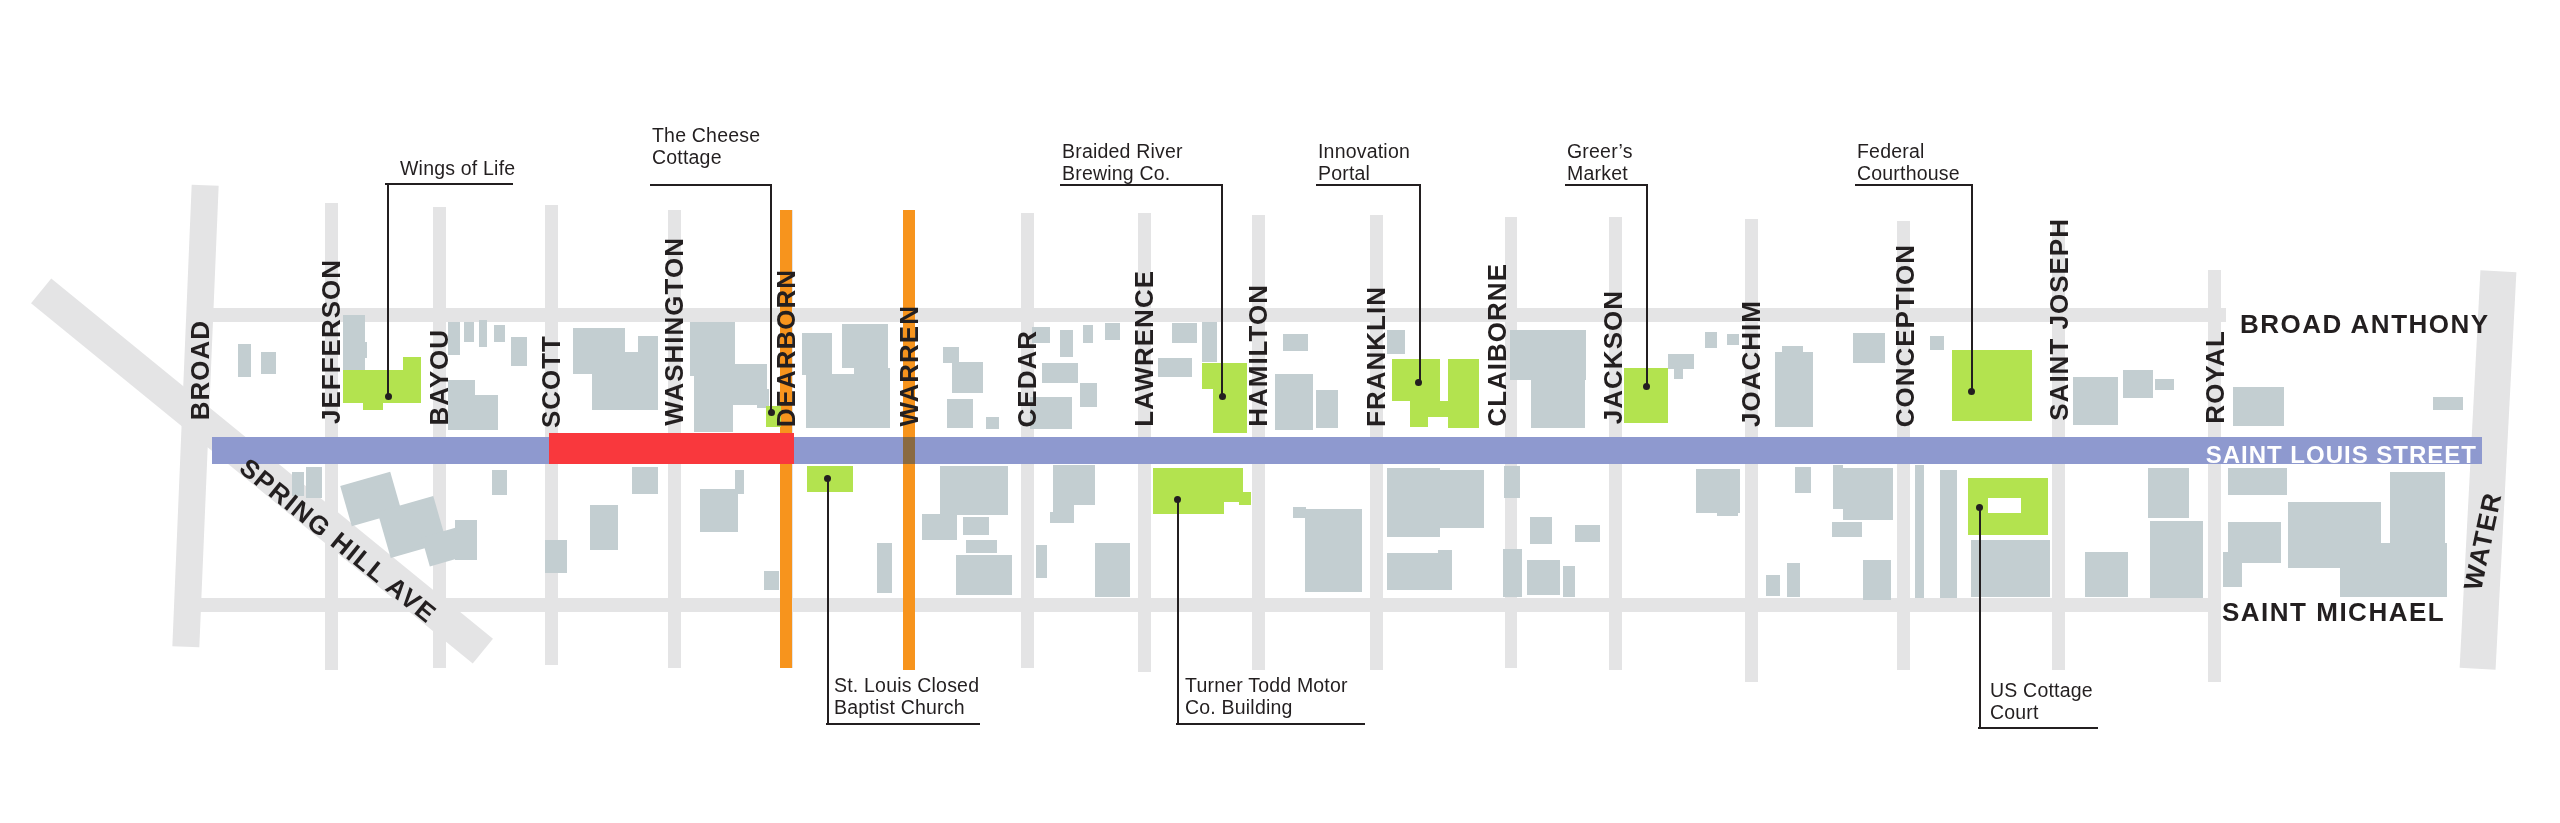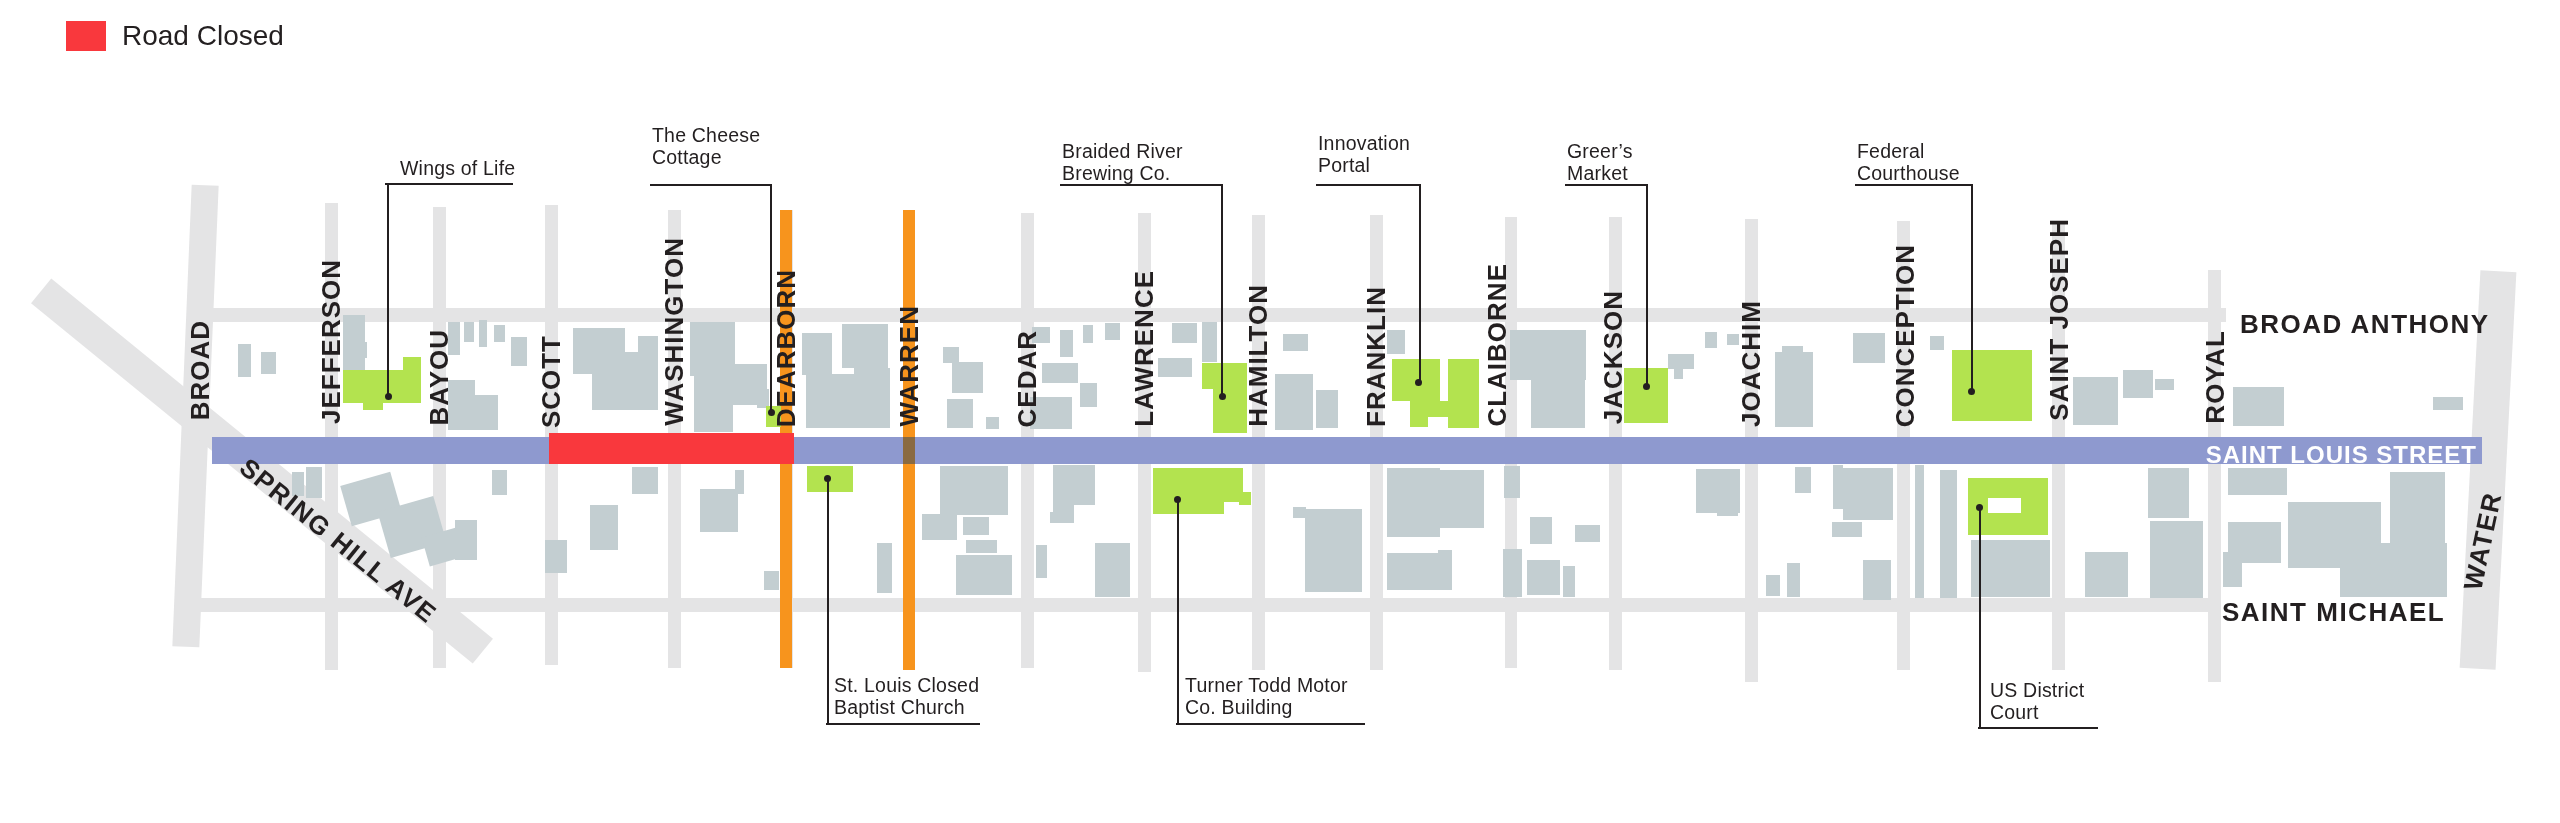--- a/index.html
+++ b/index.html
@@ -192,21 +192,21 @@
       <div>Braided River</div>
       <div>Brewing Co.</div>
     </div>
     <div class="green" style="position: absolute; left: 1392px; top: 359px; width: 48px; height: 42px; z-index: 6;"></div>
     <div class="green" style="position: absolute; left: 1410px; top: 399px; width: 18px; height: 28px; z-index: 6;"></div>
     <div class="green" style="position: absolute; left: 1448px; top: 359px; width: 31px; height: 69px; z-index: 6;"></div>
     <div class="green" style="position: absolute; left: 1428px; top: 401px; width: 21px; height: 16px; z-index: 6;"></div>
     <div class="poi-leader" style="position: absolute; left: 1419px; top: 186px; width: 2px; height: 194px;"></div>
     <div class="poi-rule" style="position: absolute; left: 1316px; top: 184px; width: 105px; height: 2px;"></div>
     <div class="poi-dot" style="position: absolute; left: 1415px; top: 379px;"></div>
-    <div class="poi-text" style="position: absolute; left: 1318px; top: 132px;">
+    <div class="poi-text" style="position: absolute; left: 1318px; top: 140px;">
       <div>Innovation</div>
       <div>Portal</div>
     </div>
     <div class="green" style="position: absolute; left: 1624px; top: 368px; width: 44px; height: 55px; z-index: 6;"></div>
     <div class="poi-leader" style="position: absolute; left: 1646px; top: 186px; width: 2px; height: 198px;"></div>
     <div class="poi-rule" style="position: absolute; left: 1565px; top: 184px; width: 83px; height: 2px;"></div>
     <div class="poi-dot" style="position: absolute; left: 1643px; top: 383px;"></div>
     <div class="poi-text" style="position: absolute; left: 1567px; top: 140px;">
       <div>Greer’s</div>
       <div>Market</div>
@@ -236,21 +236,21 @@
     <div class="poi-text" style="position: absolute; left: 1185px; top: 674px;">
       <div>Turner Todd Motor</div>
       <div>Co. Building</div>
     </div>
     <div class="green" style="position: absolute; left: 1968px; top: 478px; width: 80px; height: 57px; z-index: 6;"></div>
     <div style="position: absolute; left: 1988px; top: 498px; width: 33px; height: 15px; background: rgb(255, 255, 255); z-index: 7;"></div>
     <div class="poi-leader" style="position: absolute; left: 1979px; top: 509px; width: 2px; height: 218px;"></div>
     <div class="poi-rule" style="position: absolute; left: 1978px; top: 727px; width: 120px; height: 2px;"></div>
     <div class="poi-dot" style="position: absolute; left: 1976px; top: 504px;"></div>
     <div class="poi-text" style="position: absolute; left: 1990px; top: 679px;">
-      <div>US District</div>
+      <div>US Cottage</div>
       <div>Court</div>
     </div>
     <div class="vlabel" style="position: absolute; left: 186px; bottom: 403px;">BROAD</div>
     <div class="vlabel" style="position: absolute; left: 317px; bottom: 399px;">JEFFERSON</div>
     <div class="vlabel" style="position: absolute; left: 425px; bottom: 397px;">BAYOU</div>
     <div class="vlabel" style="position: absolute; left: 537px; bottom: 395px;">SCOTT</div>
     <div class="vlabel" style="position: absolute; left: 660px; bottom: 397px;">WASHINGTON</div>
     <div class="vlabel" style="position: absolute; left: 772px; bottom: 396px;">DEARBORN</div>
     <div class="vlabel" style="position: absolute; left: 895px; bottom: 396px;">WARREN</div>
     <div class="vlabel" style="position: absolute; left: 1013px; bottom: 396px;">CEDAR</div>
@@ -264,18 +264,14 @@
     <div class="vlabel" style="position: absolute; left: 2045px; bottom: 402px;">SAINT JOSEPH</div>
     <div class="vlabel" style="position: absolute; left: 2201px; bottom: 399px;">ROYAL</div>
     <div class="hlabel" style="position: absolute; left: 2240px; top: 309px;">BROAD ANTHONY</div>
     <div class="hlabel" style="position: absolute; left: 2222px; top: 597px;">SAINT MICHAEL</div>
     <div class="hlabel" style="position: absolute; left: 338px; top: 541px; transform: translate(-50%, -50%) rotate(39deg);">SPRING HILL AVE</div>
     <div class="hlabel" style="position: absolute; left: 2483px; top: 541px; transform: translate(-50%, -50%) rotate(-78deg);">WATER</div>
   </div>
 
 <div id="legend">
   <div id="legend-items">
-      <div class="legend-row">
-        <div class="legend-swatch" style="background: rgb(249, 56, 61);"></div>
-        <div class="legend-label">Road Closed</div>
-      </div>
     </div>
 </div>
 
 </body></html>

